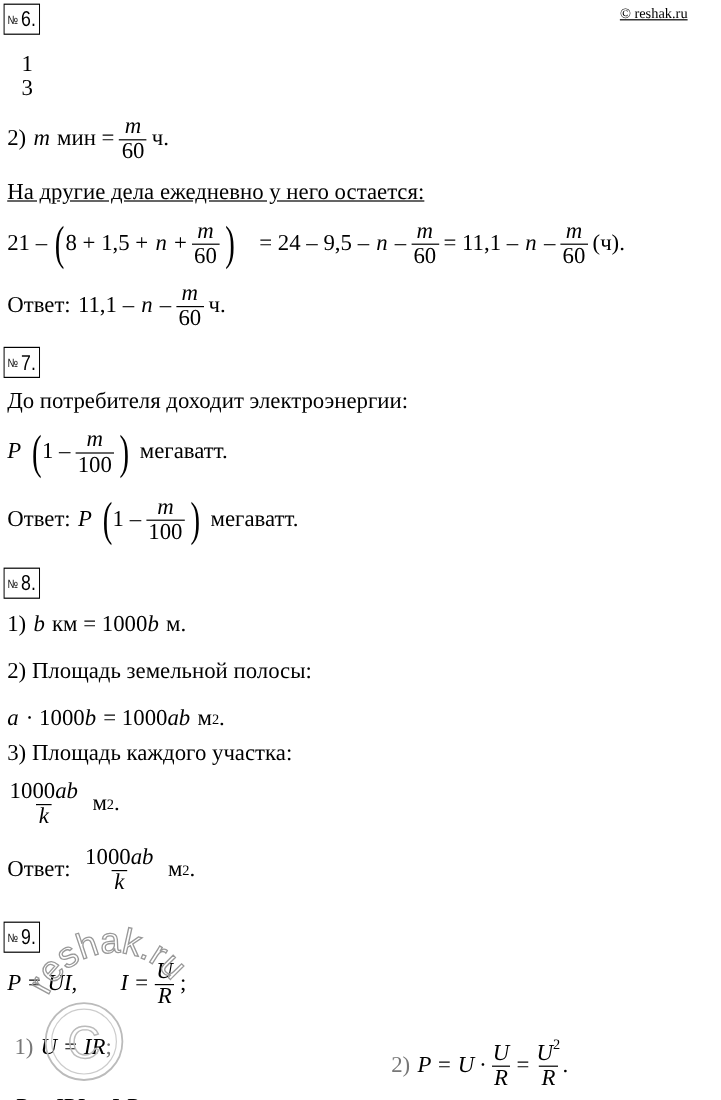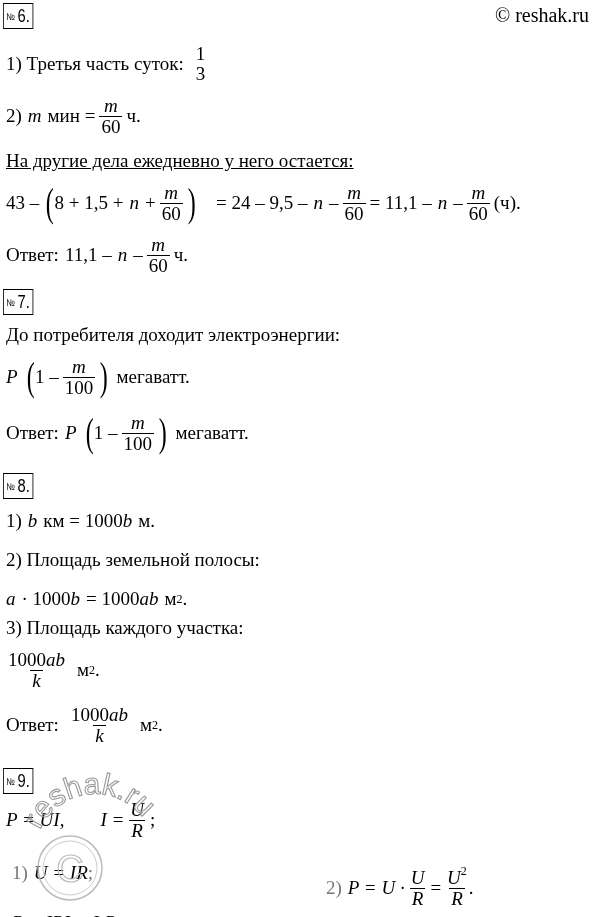--- a/index.html
+++ b/index.html
@@ -7,21 +7,21 @@
     width: 601px; height: 917px; position: relative; overflow: hidden;
     font-family: "Liberation Serif", "DejaVu Serif", serif;
     font-size: 19px; color: #000;
   }
   .numbox {
     position: absolute; border: 1.5px solid #000; padding: 0 3px;
     font-family: "Liberation Sans", "DejaVu Sans", sans-serif;
     font-size: 18px; line-height: 24px; height: 24px; transform: scaleX(0.82); transform-origin: left;
   }
   .numbox .no { font-size: 10px; vertical-align: 2px; margin-right: 3px; }
-  .watermark { position: absolute; right: 12px; top: 4px; font-size: 20px; }
+  .watermark { position: absolute; right: 28px; top: 4px; font-size: 12px; text-decoration: underline; }
   .line { position: absolute; left: 6px; white-space: nowrap; display: flex; align-items: center; }
   i { font-style: italic; }
   .frac { display: inline-flex; flex-direction: column; align-items: center; vertical-align: middle; margin: 0 4px; line-height: 1.05; }
   .frac .num { padding: 0 2px; }
   .frac .den { border-top: 1.3px solid #000; padding: 0 2px; }
   .paren { font-size: 40px; line-height: 1; transform: scaleX(0.6); display: inline-block; margin: 0 -2px; font-weight: 200; }
   sup { font-size: 12px; vertical-align: 9px; line-height: 0; }
   .sp { display: inline-block; width: 6px; }
   .faded { color: #777; }
   .wm-stamp { position: absolute; left: 20px; top: 770px; width: 160px; height: 140px; pointer-events: none; }
@@ -29,21 +29,20 @@
 </head>
 <body>
 
 <div class="watermark">© reshak.ru</div>
 
 <div class="numbox" style="left:3px; top:3px;">
   <span class="no">№</span><span>6.</span>
 </div>
 
 <div class="line" style="top:44px;">
-  <span>1) Третья часть суток:</span>
   <span class="frac" style="margin-left:10px;">
     <span class="num">1</span>
     <span class="den" style="border-top:none;">3</span>
   </span>
 </div>
 
 <div class="line" style="top:96px;">
   <span>2)</span>
     <span class="sp"></span>
   <i>m</i>
@@ -54,21 +53,21 @@
     <span class="den">60</span>
   </span>
   <span>ч.</span>
 </div>
 
 <div class="line" style="top:150px;text-decoration:underline;">
   <span>На другие дела ежедневно у него остается:</span>
 </div>
 
 <div class="line" style="top:183px;">
-  <span>43 –</span>
+  <span>21 –</span>
   <span class="paren" style="margin-left:4px;">(</span>
   <span>8 + 1,5 +</span>
     <span class="sp"></span>
   <i>n</i>
     <span class="sp"></span>
   <span>+</span>
   <span class="frac">
     <i class="num">m</i>
     <span class="den">60</span>
   </span>

